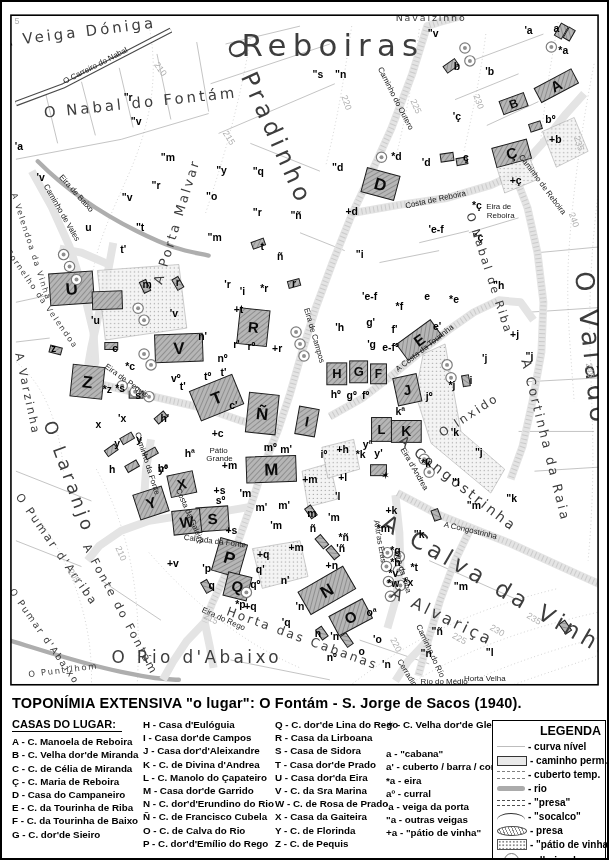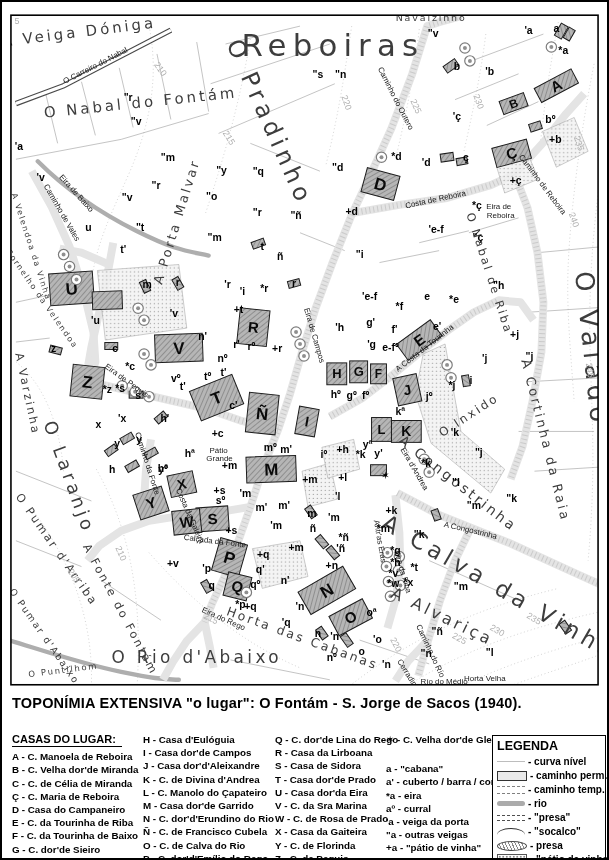--- a/index.html
+++ b/index.html
@@ -19,31 +19,31 @@
   .pal-o{fill:#fff;stroke:#7c7c7c;stroke-width:1.2;}
   .pal-i{fill:#8f8f8f;stroke:none;}
   text{user-select:none;}
   .place{font-family:"DejaVu Sans",sans-serif;fill:#3d3d3d;}
   .roadlbl{font-family:"Liberation Sans","DejaVu Sans",sans-serif;font-size:8px;fill:#1a1a1a;}
   .contlbl{font-family:"Liberation Sans",sans-serif;font-size:9px;fill:#b1b1b1;}
   .ann{font-family:"Liberation Sans","DejaVu Sans",sans-serif;font-size:10.5px;font-weight:bold;fill:#000;}
   .bletter{font-family:"Liberation Sans",sans-serif;font-weight:bold;fill:#0a0a0a;}
   .bottom{position:absolute;left:0;right:0;top:690px;bottom:0;}
   .title-bar{padding:3px 0 1px 10px;font-size:14.5px;font-weight:bold;letter-spacing:.2px;}
-  .key-area{position:absolute;top:24px;left:0;right:0;bottom:22px;margin-top:15px;}
+  .key-area{position:absolute;top:24px;left:0;right:0;bottom:22px;}
   .kcol{position:absolute;top:2px;font-size:9.8px;font-weight:bold;line-height:13.2px;white-space:nowrap;}
   #key-col-1{left:10px;}
   #key-col-2{left:141px;}
   #key-col-3{left:273px;}
   #key-col-4{left:384px;}
   .key-heading{font-size:11px;border-bottom:1.5px solid #000;display:inline-block;margin-bottom:3px;padding-right:6px;}
   .key-item{white-space:nowrap;}
   .star-line{margin-bottom:16px;}
   .legend-box{position:absolute;left:490px;top:4px;width:104px;border:1.2px solid #000;padding:3px 4px 5px 4px;background:#fff;}
-  .legend-heading{text-align:left;font-weight:bold;font-size:12.5px;margin-bottom:3px;}
+  .legend-heading{text-align:right;font-weight:bold;font-size:12.5px;margin-bottom:3px;}
   .legend-row{display:flex;align-items:center;gap:3px;margin:3px 0;font-size:10px;font-weight:bold;white-space:nowrap;}
   .sw{display:inline-block;width:28px;height:10px;position:relative;flex:0 0 28px;}
   .sw-contour{background:linear-gradient(#bdbdbd,#bdbdbd) center/100% 1px no-repeat;}
   .sw-road{height:8px;background:#eaeaea;border:1px solid #333;}
   .sw-road-temp{height:6px;border-top:1px dashed #808080;border-bottom:1px dashed #808080;}
   .sw-river{height:5px;background:#ababab;border-radius:3px;}
   .sw-presa{height:4px;border-top:1.5px dashed #4f4f4f;border-bottom:1.5px dashed #4f4f4f;}
   .sw-socalco{height:6px;border-top:1.2px solid #2e2e2e;border-radius:50% 50% 0 0/100% 100% 0 0;}
   .sw-muro{height:8px;border:1px solid #4a4a4a;border-radius:50%;
            background:repeating-linear-gradient(65deg,#8a8a8a 0 1px,transparent 1px 3px);}
@@ -766,21 +766,21 @@
             <div class="legend-row">
               <span class="sw sw-contour"></span>
               <span>- curva nível</span>
             </div>
             <div class="legend-row">
               <span class="sw sw-road"></span>
               <span>- caminho perm.</span>
             </div>
             <div class="legend-row">
               <span class="sw sw-road-temp"></span>
-              <span>- caminho temp.</span>
+              <span>- cuberto temp.</span>
             </div>
             <div class="legend-row">
               <span class="sw sw-river"></span>
               <span>- rio</span>
             </div>
             <div class="legend-row">
               <span class="sw sw-presa"></span>
               <span>- "presa"</span>
             </div>
             <div class="legend-row">

